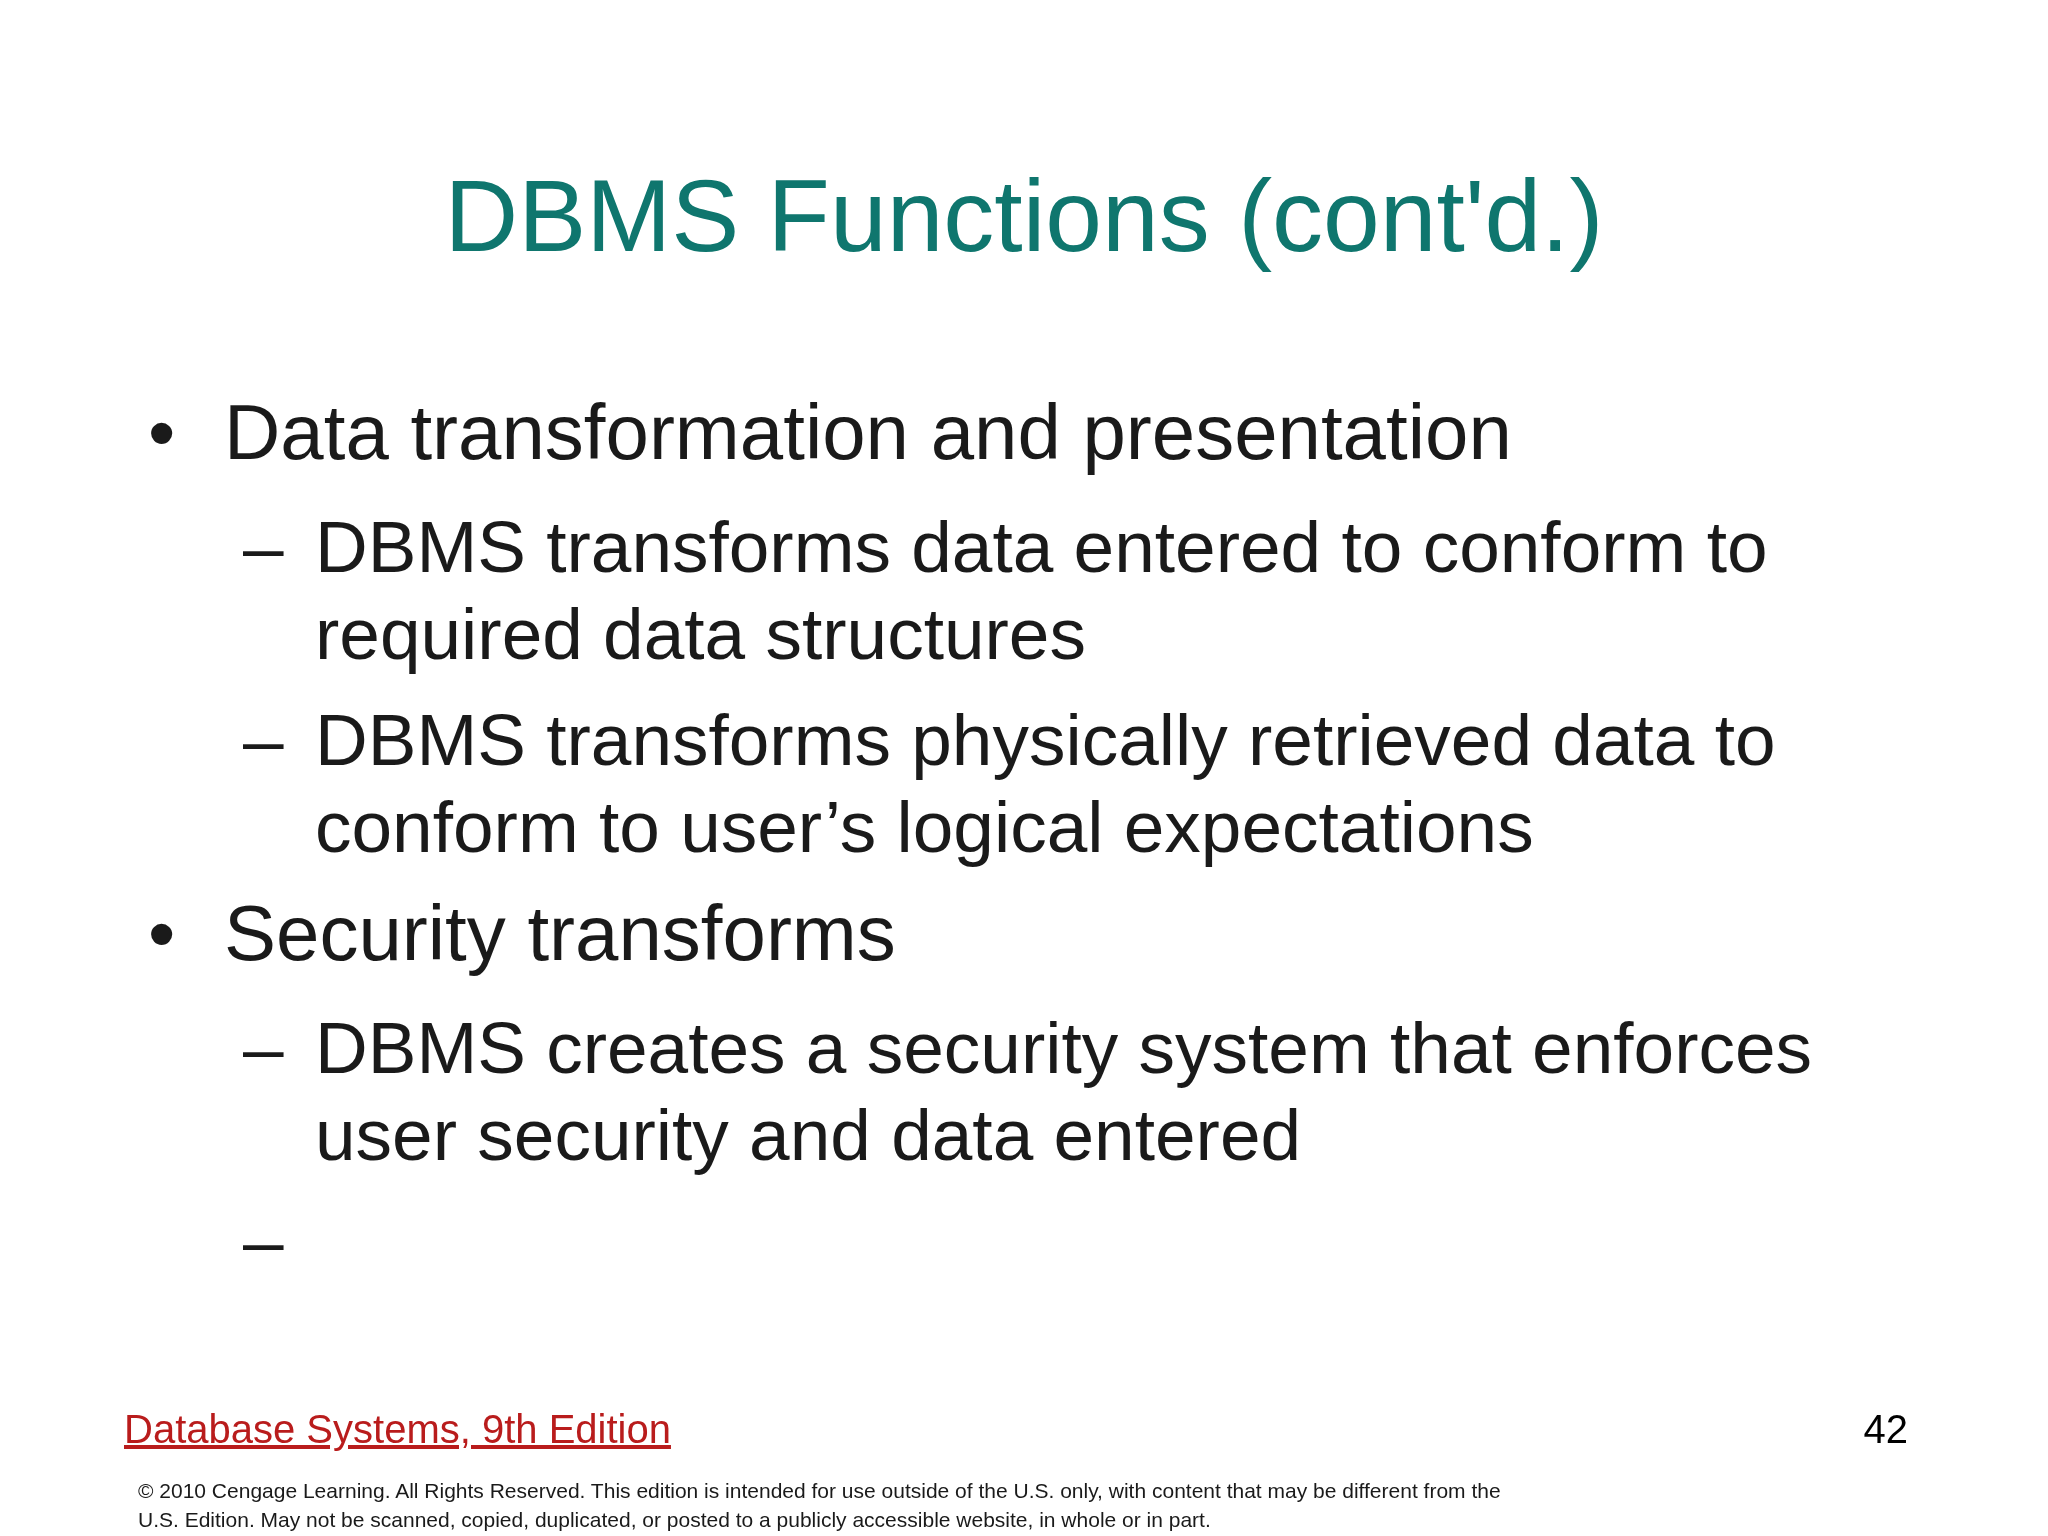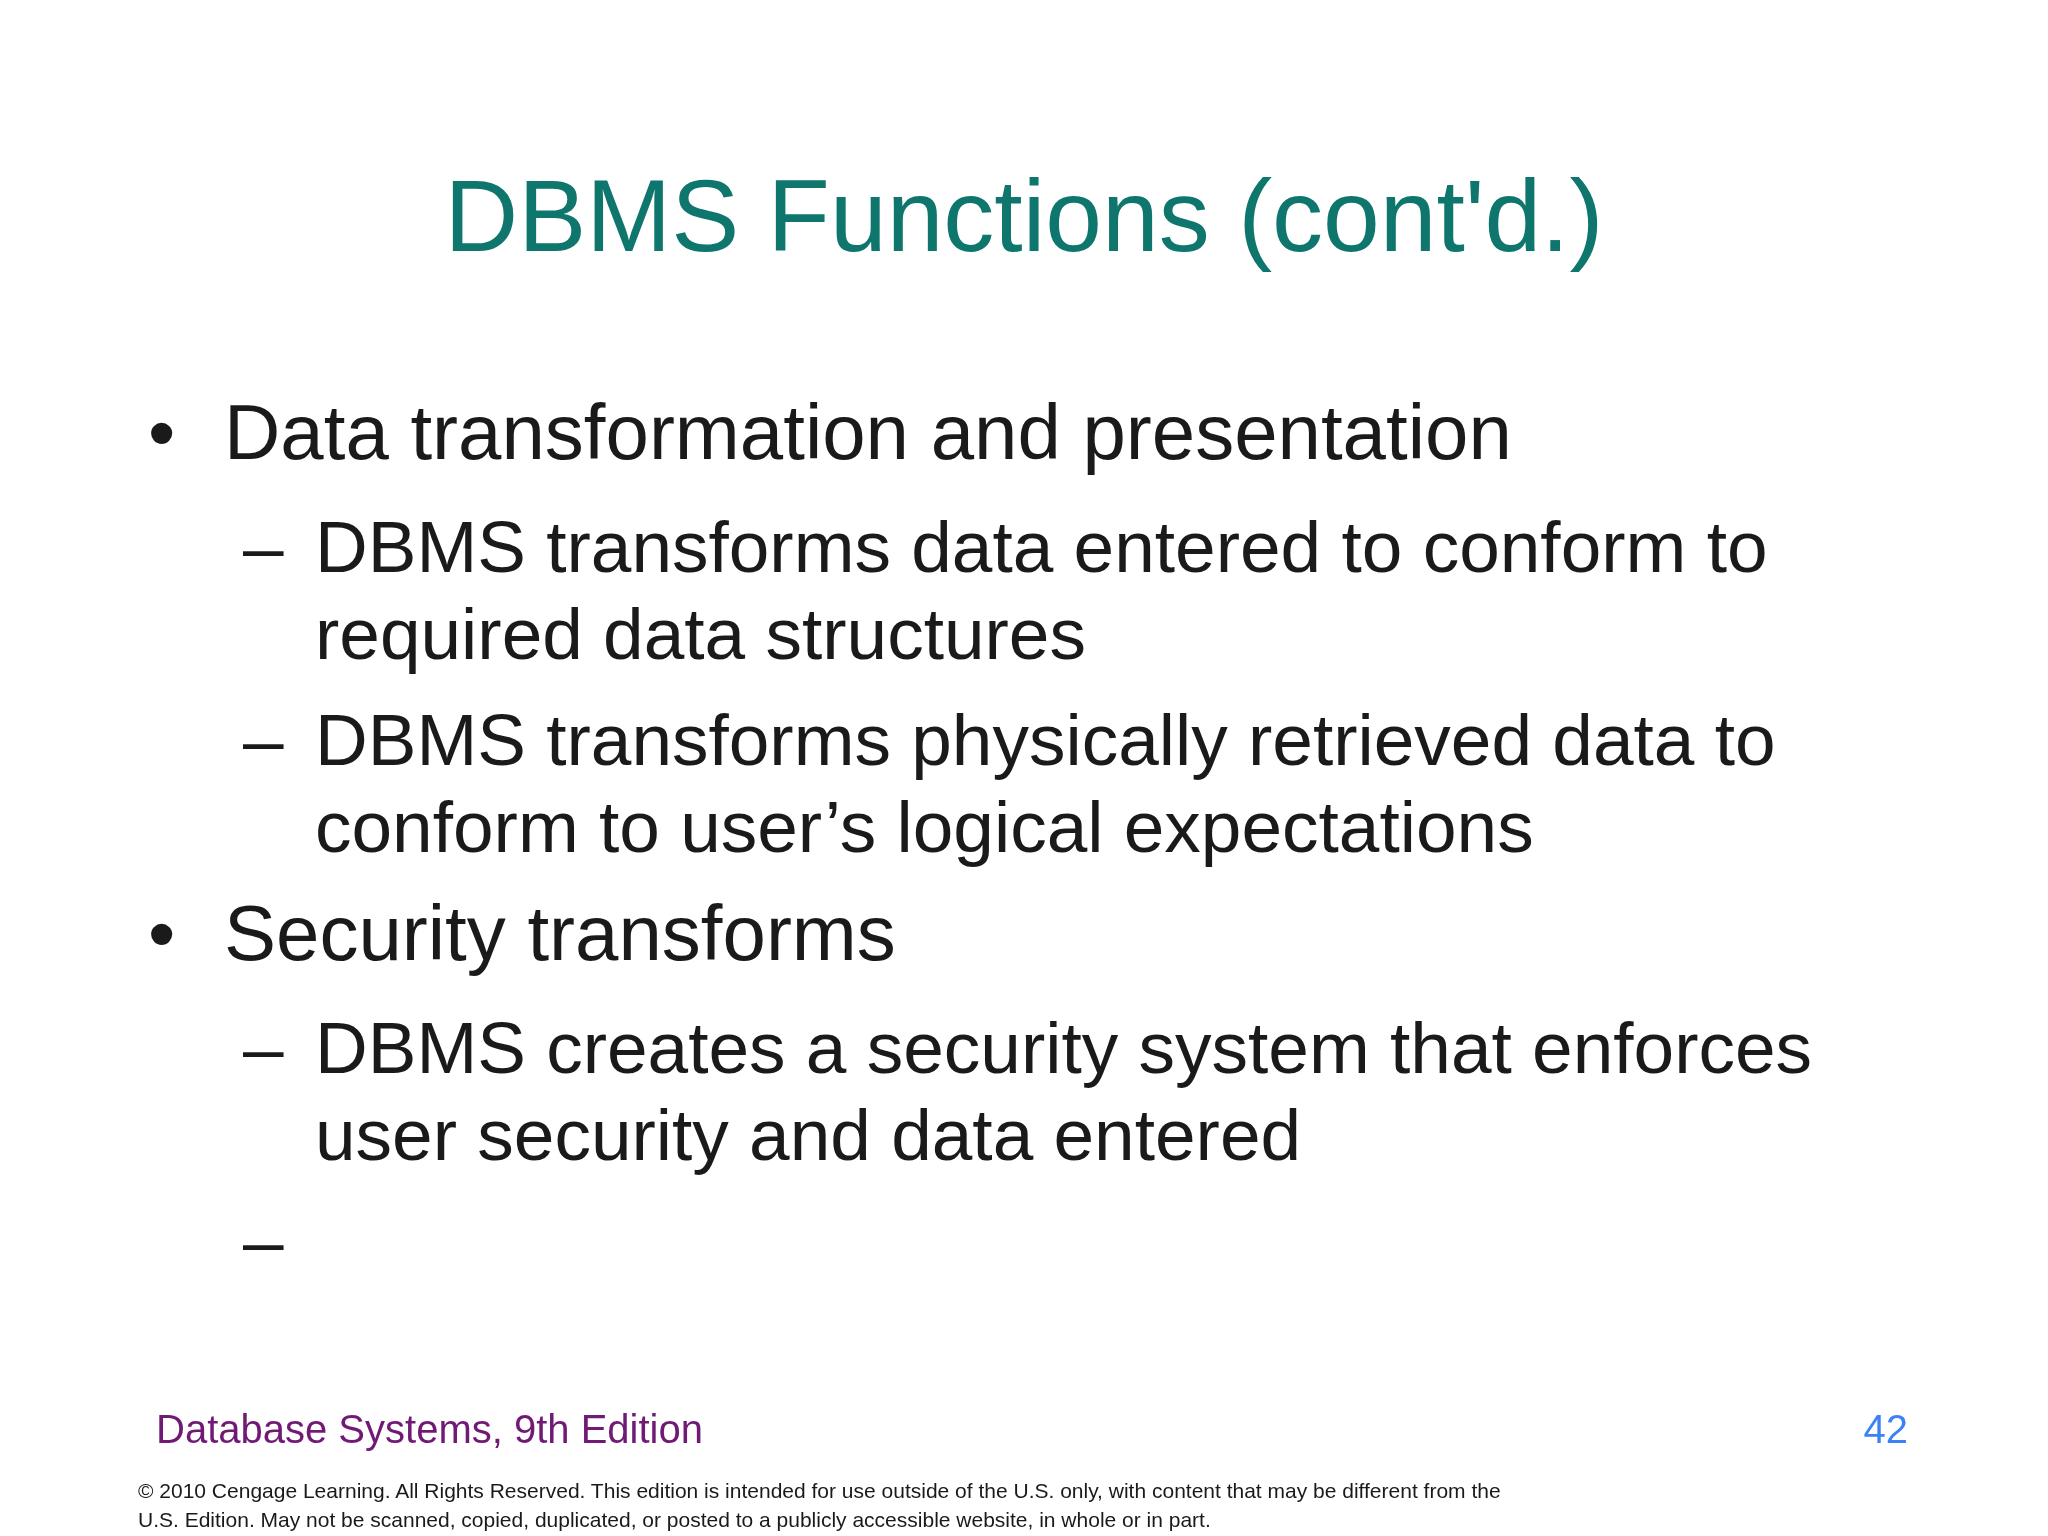--- a/index.html
+++ b/index.html
@@ -61,34 +61,35 @@
     margin-bottom: 19px;
   }
   .item.l2 .marker {
     width: 72px;
   }
   .item.l2 .text {
     max-width: 1600px;
   }
   .footer-left {
     position: absolute;
-    left: 156px;
+    left: 124px;
     top: 1405px;
     font-size: 40px;
     line-height: 1.2;
-    color: #701a75;
+    color: #b91c1c;
     white-space: nowrap;
+    text-decoration: underline;
   }
   .footer-page {
     position: absolute;
     right: 140px;
     top: 1405px;
     font-size: 40px;
     line-height: 1.2;
-    color: #3b82f6;
+    color: #000000;
     text-align: right;
   }
   .copyright {
     position: absolute;
     left: 138px;
     top: 1476px;
     font-size: 21px;
     line-height: 29px;
     color: #1a1a1a;
     white-space: nowrap;

